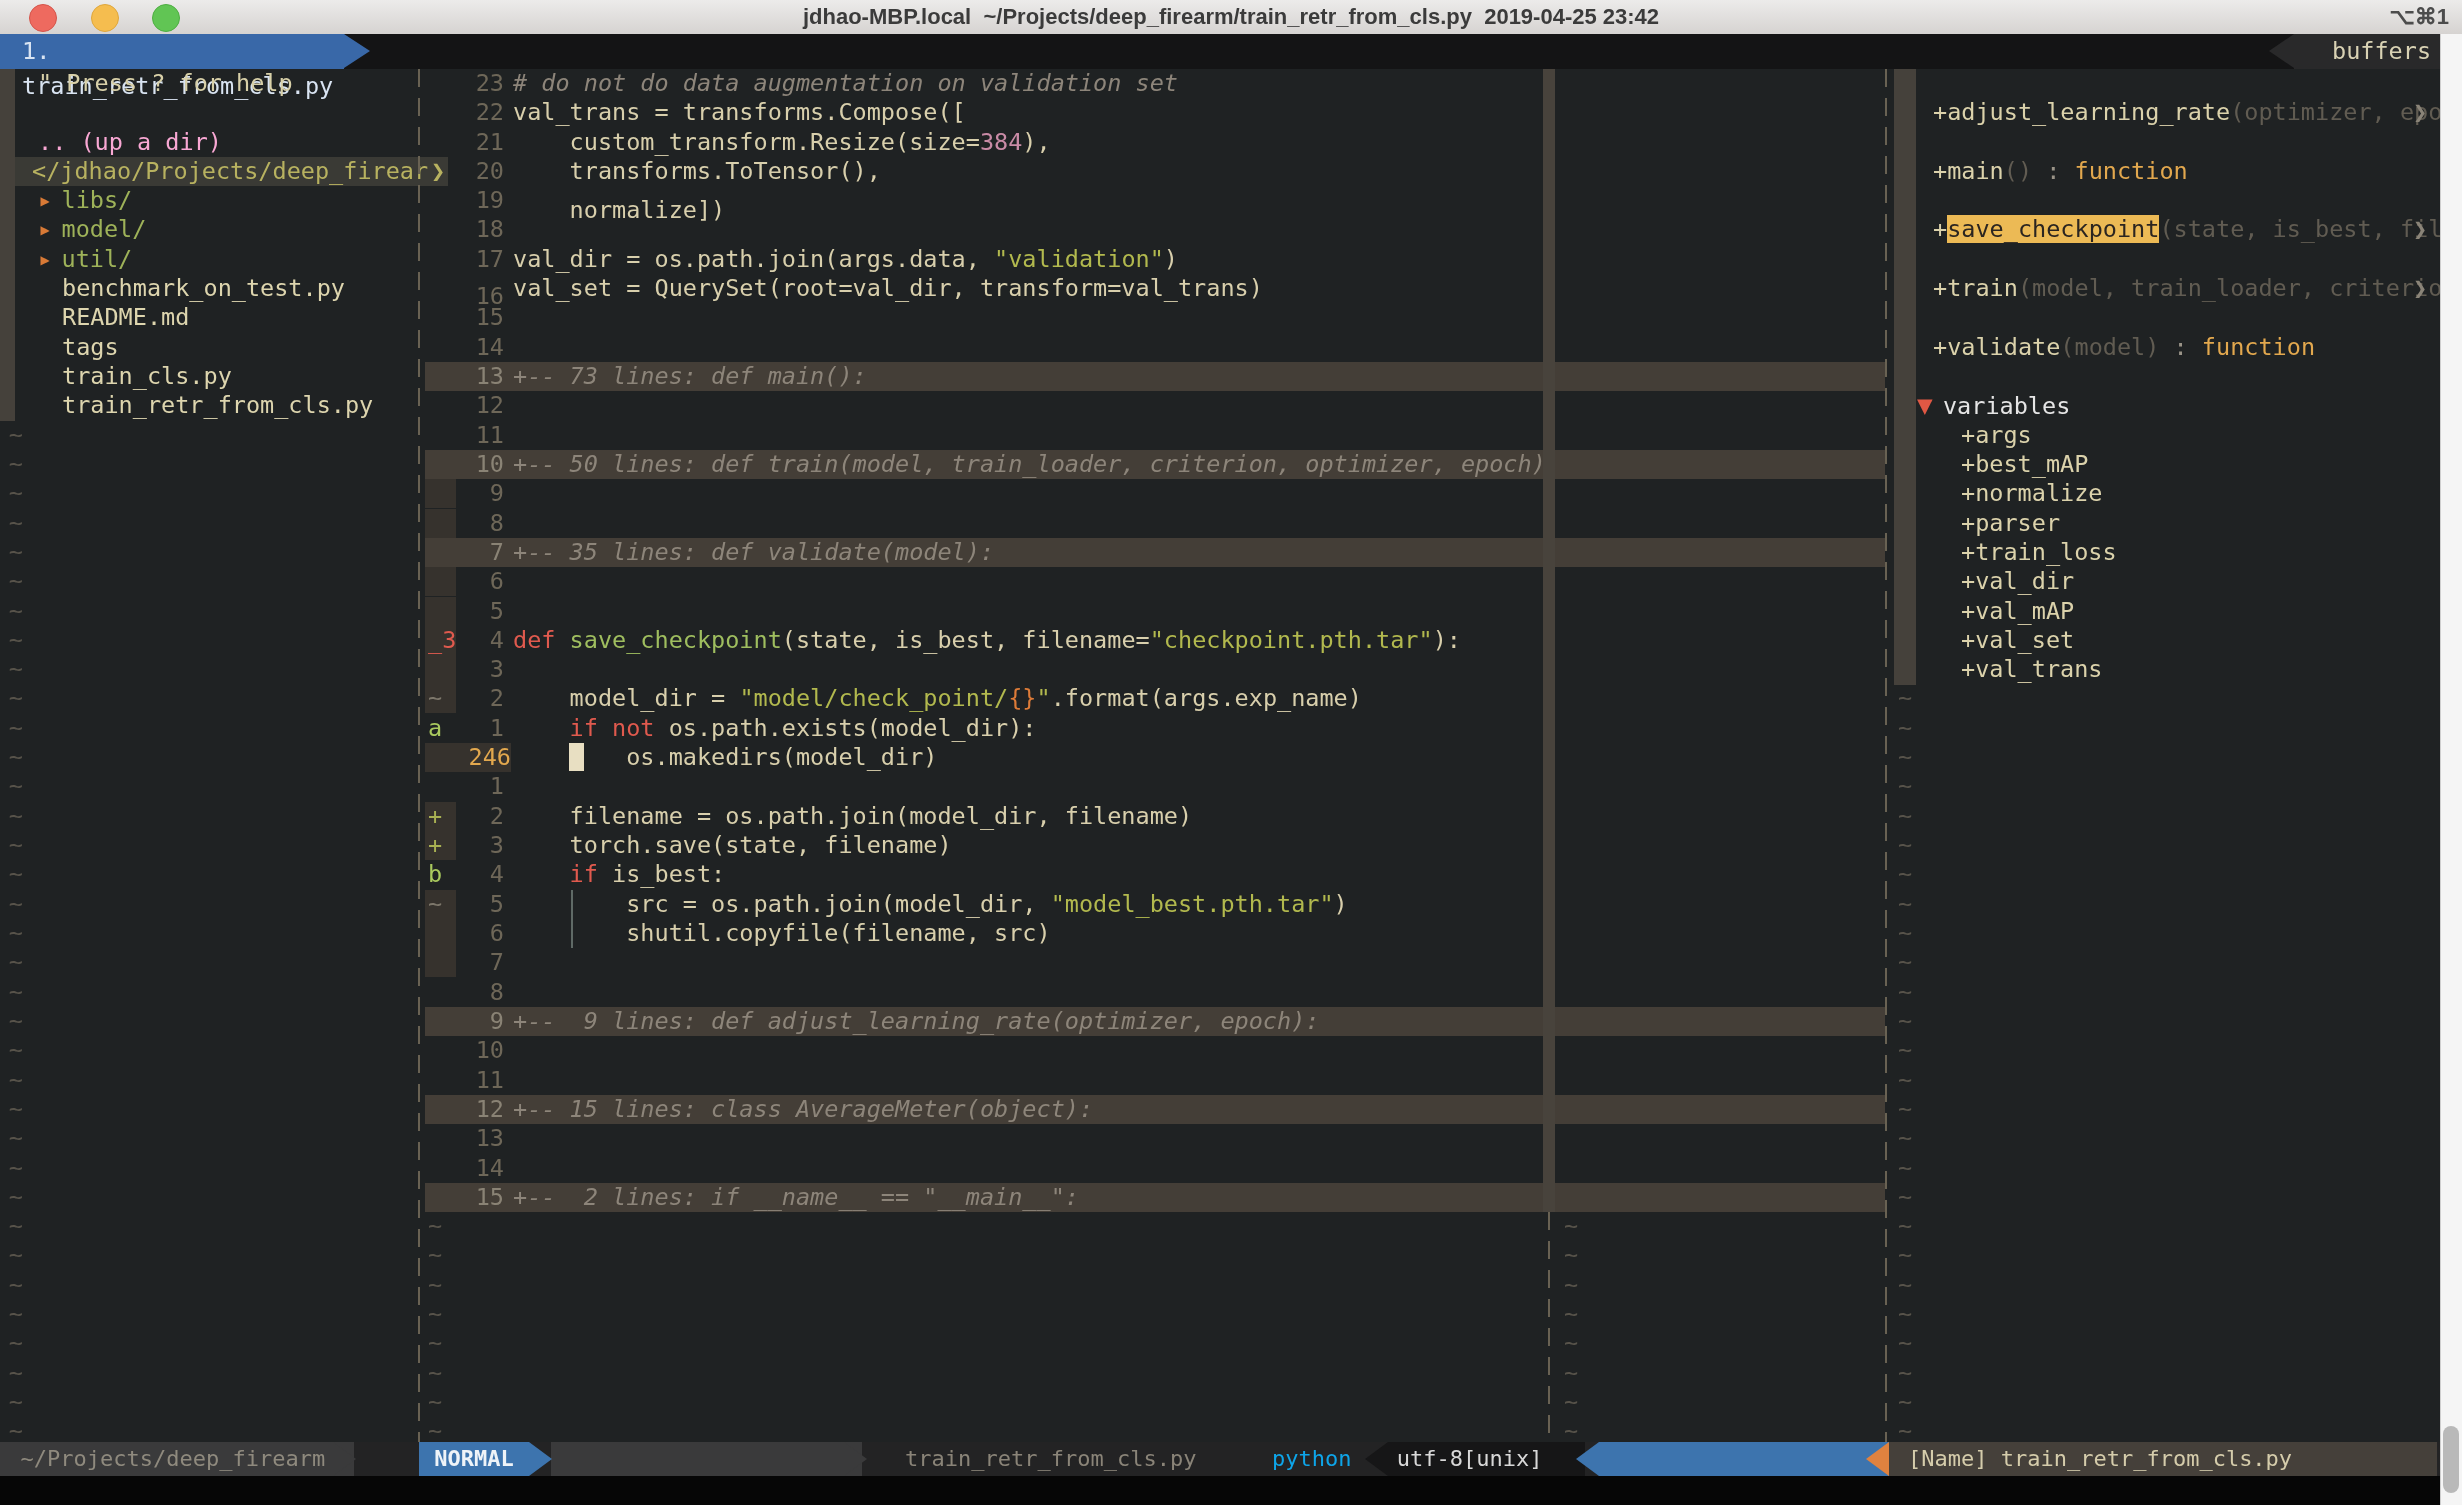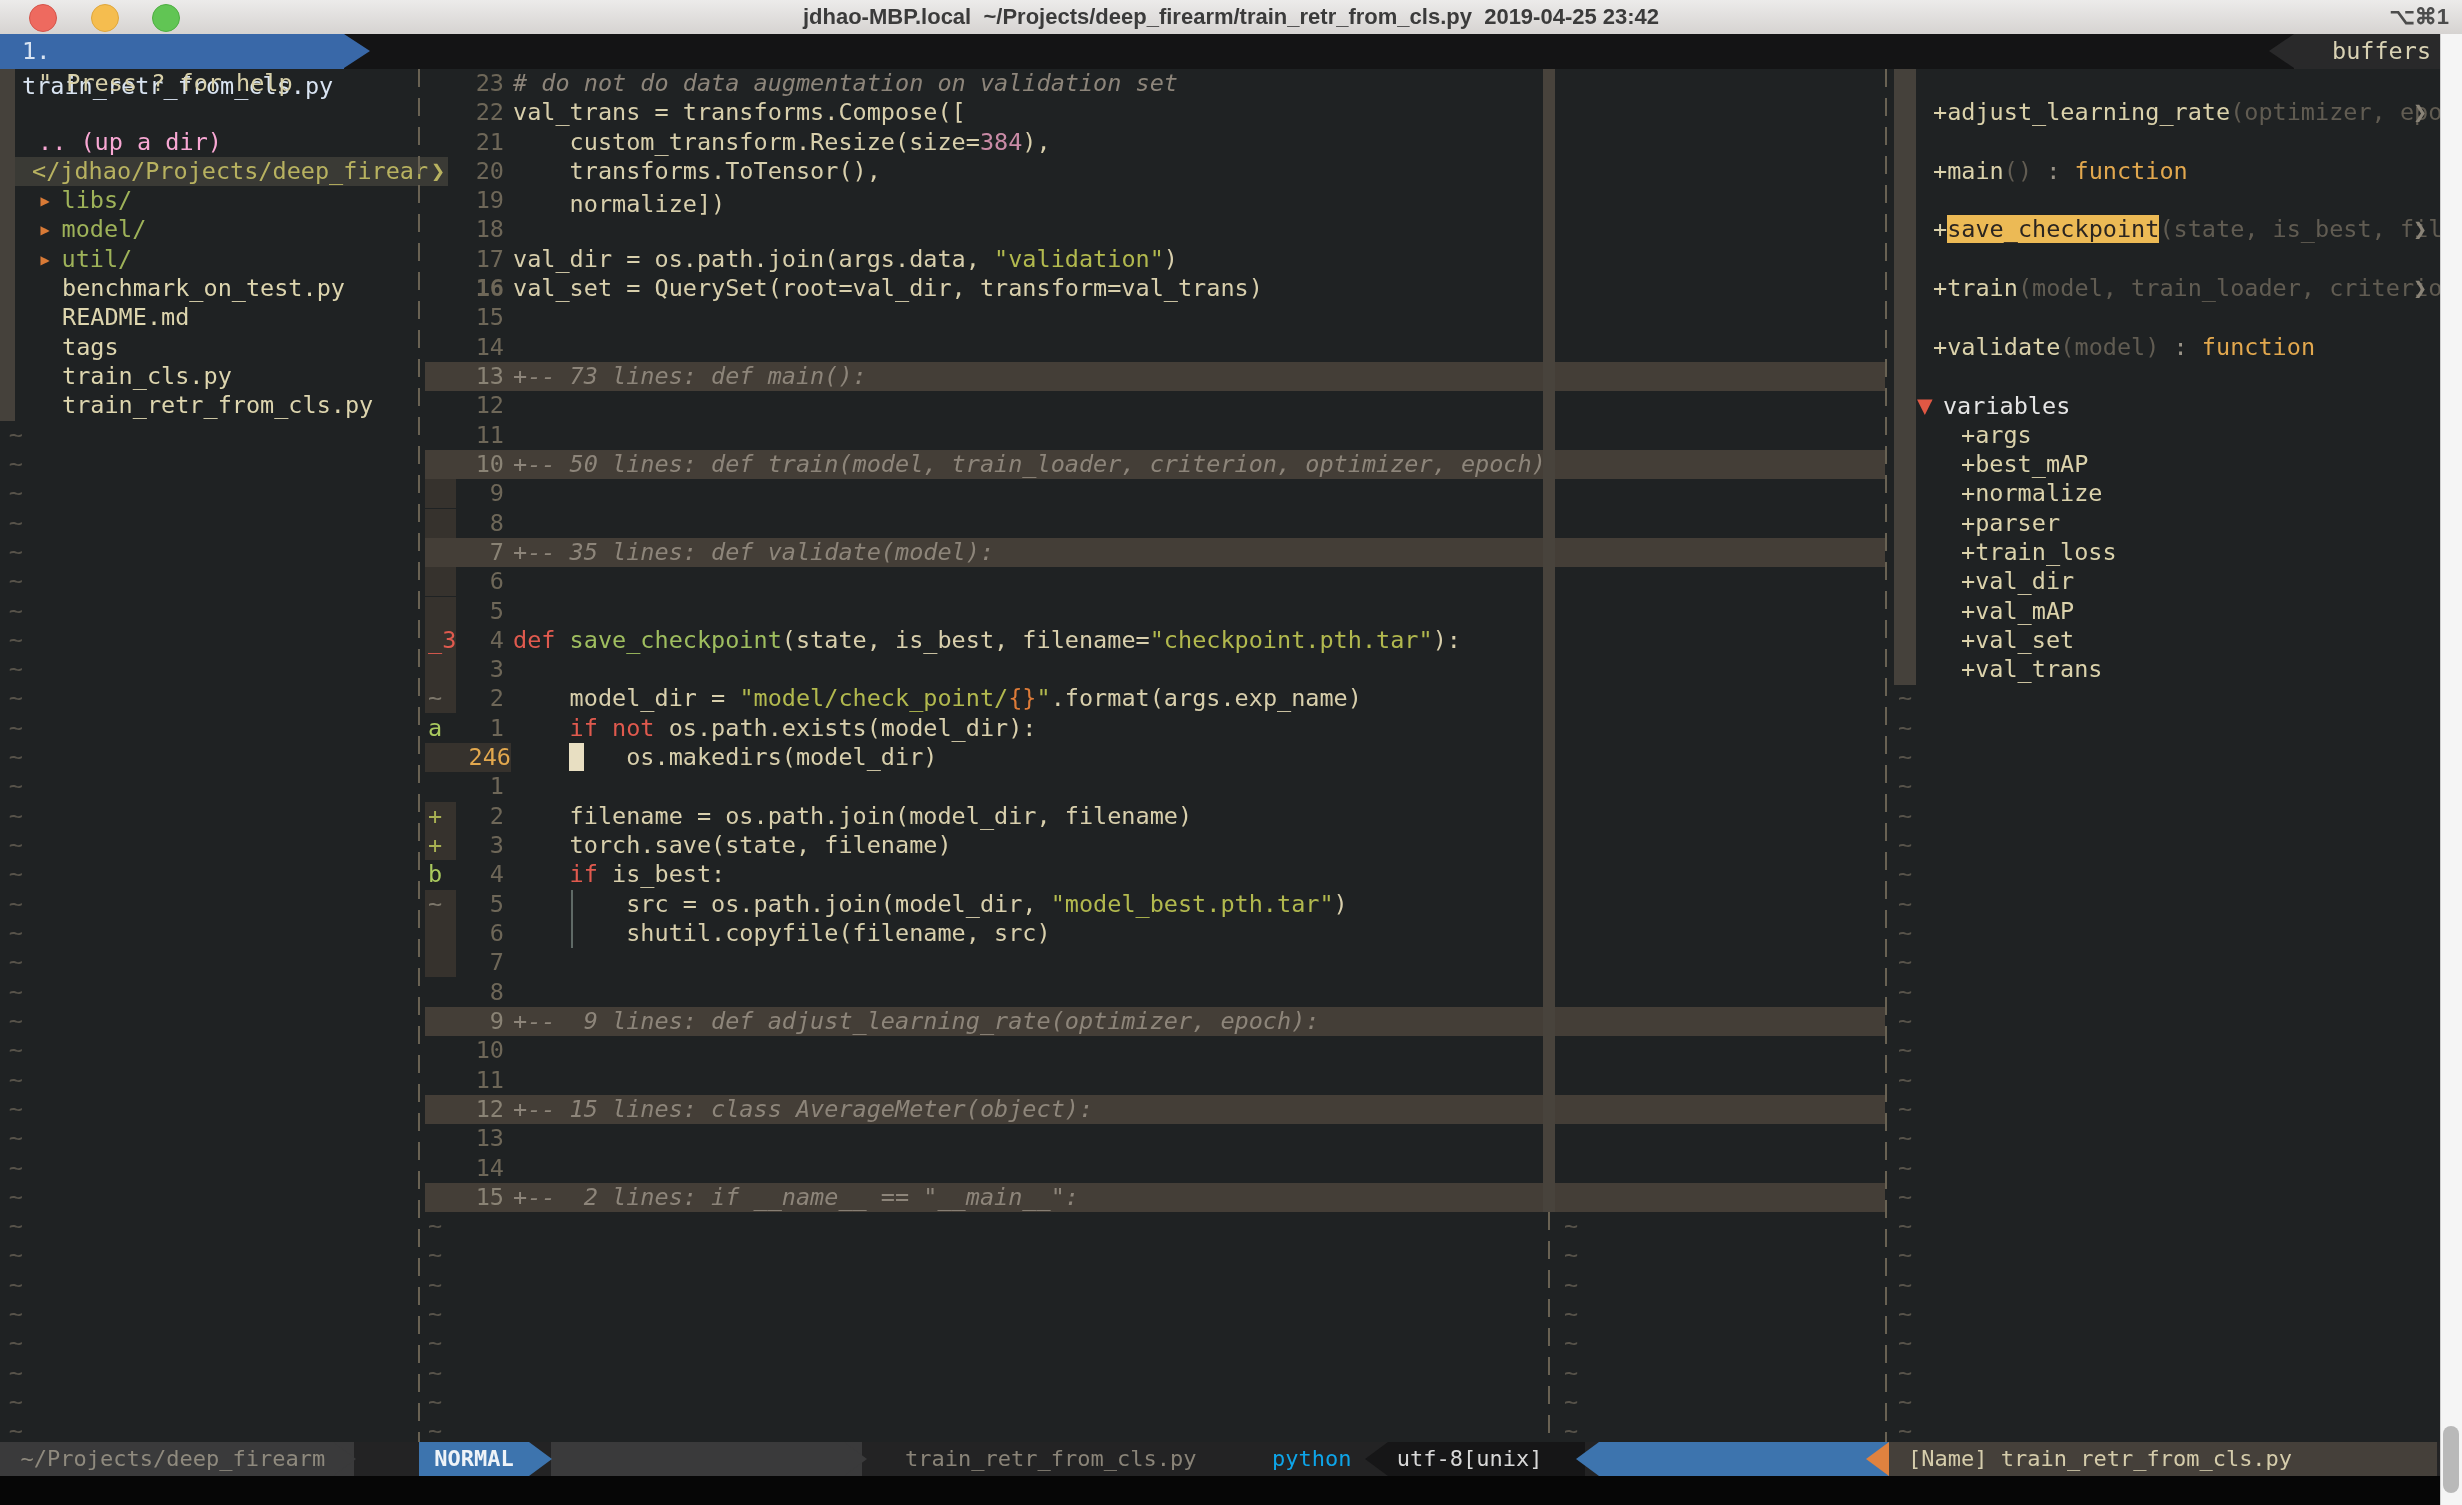--- a/index.html
+++ b/index.html
@@ -165,31 +165,31 @@
       <div class="crow" style="top: 128px;">
         <div class="lnum" style="top: 0px;">21</div>
         <div class="ltext" style="top: 0px;"><span class="c-txt">    custom_transform.Resize(size=</span><span class="c-pnum">384</span><span class="c-txt">),</span></div>
       </div>
       <div class="crow" style="top: 157px;">
         <div class="lnum" style="top: 0px;">20</div>
         <div class="ltext" style="top: 0px;"><span class="c-txt">    transforms.ToTensor(),</span></div>
       </div>
       <div class="crow" style="top: 186px;">
         <div class="lnum" style="top: 0px;">19</div>
-        <div class="ltext" style="top: 4px;"><span class="c-txt">    normalize])</span></div>
+        <div class="ltext" style="top: 10px;"><span class="c-txt">    normalize])</span></div>
       </div>
       <div class="crow" style="top: 215px;">
         <div class="lnum" style="top: 0px;">18</div>
       </div>
       <div class="crow" style="top: 245px;">
         <div class="lnum" style="top: 0px;">17</div>
         <div class="ltext" style="top: 0px;"><span class="c-txt">val_dir = os.path.join(args.data, </span><span class="c-str">"validation"</span><span class="c-txt">)</span></div>
       </div>
       <div class="crow" style="top: 274px;">
-        <div class="lnum" style="top: 0px; font-weight: bold;">16</div>
+        <div class="lnum" style="top: 8px;">16</div>
         <div class="ltext" style="top: 0px;"><span class="c-txt">val_set = QuerySet(root=val_dir, transform=val_trans)</span></div>
       </div>
       <div class="crow" style="top: 303px;">
         <div class="lnum" style="top: 0px;">15</div>
       </div>
       <div class="crow" style="top: 333px;">
         <div class="lnum" style="top: 0px;">14</div>
       </div>
       <div class="frow" style="top: 362px;">
         <span class="fnum" style="position: absolute;">13</span>

